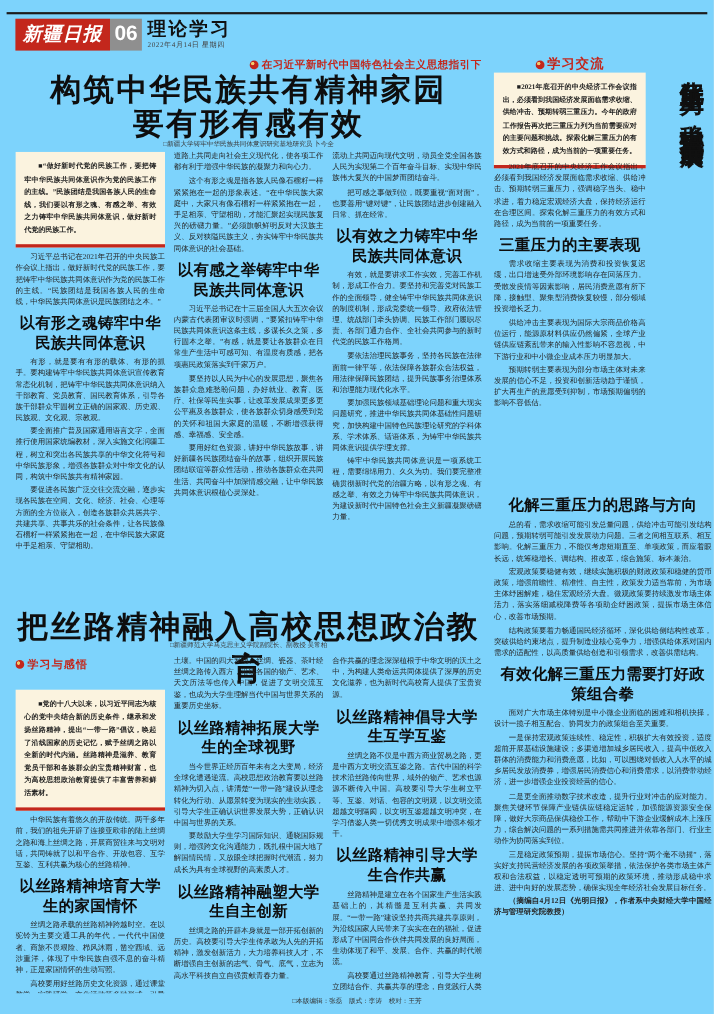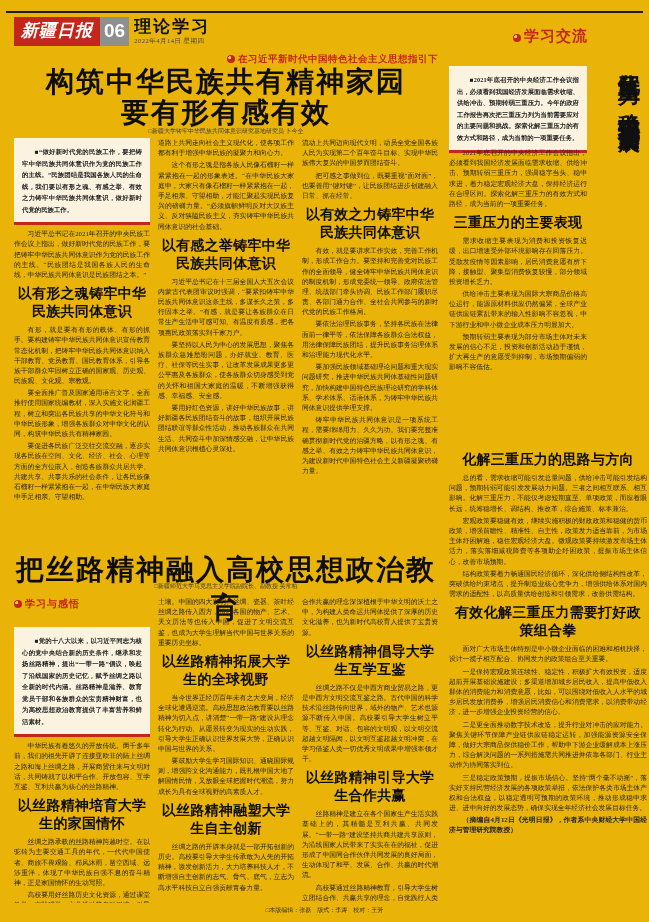--- a/index.html
+++ b/index.html
@@ -1,16 +1,16 @@
 <!DOCTYPE html>
 <html><head>
 <meta charset="utf-8">
 <style>
   html,body{margin:0;padding:0;background:#e9e7e2;}
-  .page{position:relative;width:649px;height:922px;background:#eab308;margin:0 auto;overflow:hidden;
+  .page{position:relative;width:649px;height:922px;background:#7dd3fc;margin:0 auto;overflow:hidden;
         font-family:"Liberation Serif","DejaVu Serif",serif;color:#222;}
   .toprule{position:absolute;top:11px;left:6px;right:6px;border-top:2px solid #1c1c1c;}
   
   .masthead{position:absolute;top:17px;left:14px;display:flex;align-items:stretch;}
   .brand{background:#c3271c;color:#fff;font-family:"Liberation Serif",serif;font-weight:900;font-style:italic;
          font-size:17px;line-height:26px;padding:1px 7px;letter-spacing:1px;}
   .pageno{background:#8f8f8f;color:#fff;font-family:"Liberation Sans",sans-serif;font-weight:700;
           font-size:19px;line-height:28px;padding:0 4px;}
   .sec{margin-left:5px;}
   .secname{font-family:"Liberation Sans","DejaVu Sans",sans-serif;font-weight:900;font-size:17px;
@@ -28,22 +28,22 @@
   .col{width:136px;overflow:hidden;}
   .bp{margin:0 0 2px 0;font-size:6.8px;line-height:1.5;text-align:justify;text-indent:2em;color:#262626;}
   .sh{margin:5px 0 4px 0;text-align:center;font-weight:700;font-size:14px;color:#0d0d0d;
       font-family:"Liberation Sans",sans-serif;letter-spacing:.3px;}
   .sumbox{background:#fbf3df;border-bottom:3px solid #c3271c;padding:8px 8px 7px 8px;
           font-size:6.4px;font-weight:700;line-height:1.8;text-align:justify;color:#1f1f1f;margin-bottom:4px;}
   .sumbox .ind{text-indent:2em;display:block;}
   .boxlabel{font-family:"Liberation Sans",sans-serif;font-weight:700;color:#c3271c;font-size:10px;
             letter-spacing:1px;margin:0 0 16px 0;}
   
-  .r-head{position:absolute;left:448px;width:140px;top:27px;text-align:right;color:#c3271c;
-          font-family:"Liberation Sans",sans-serif;font-weight:700;font-size:15px;letter-spacing:1px;}
+  .r-head{position:absolute;left:448px;width:140px;top:50px;text-align:center;color:#c3271c;
+          font-family:"Liberation Sans",sans-serif;font-weight:700;font-size:12px;letter-spacing:1px;}
   .r-box{position:absolute;left:449px;width:122px;top:66px;}
   .r-narrow{position:absolute;left:449px;width:138px;top:148px;height:296px;overflow:hidden;}
   .r-wide{position:absolute;left:449px;width:198px;top:446px;height:446px;overflow:hidden;}
   .vtitle{position:absolute;left:596px;top:56px;height:402px;width:48px;
           writing-mode:vertical-rl;text-orientation:upright;font-family:"Liberation Serif",serif;
           font-weight:700;font-size:22px;letter-spacing:2px;color:#101010;text-align:left;}
   .srcnote{font-weight:700;}
   
   .b-headline{position:absolute;left:14px;width:424px;top:551px;text-align:center;
               font-family:"Liberation Sans","DejaVu Sans",sans-serif;font-weight:900;font-size:28px;

